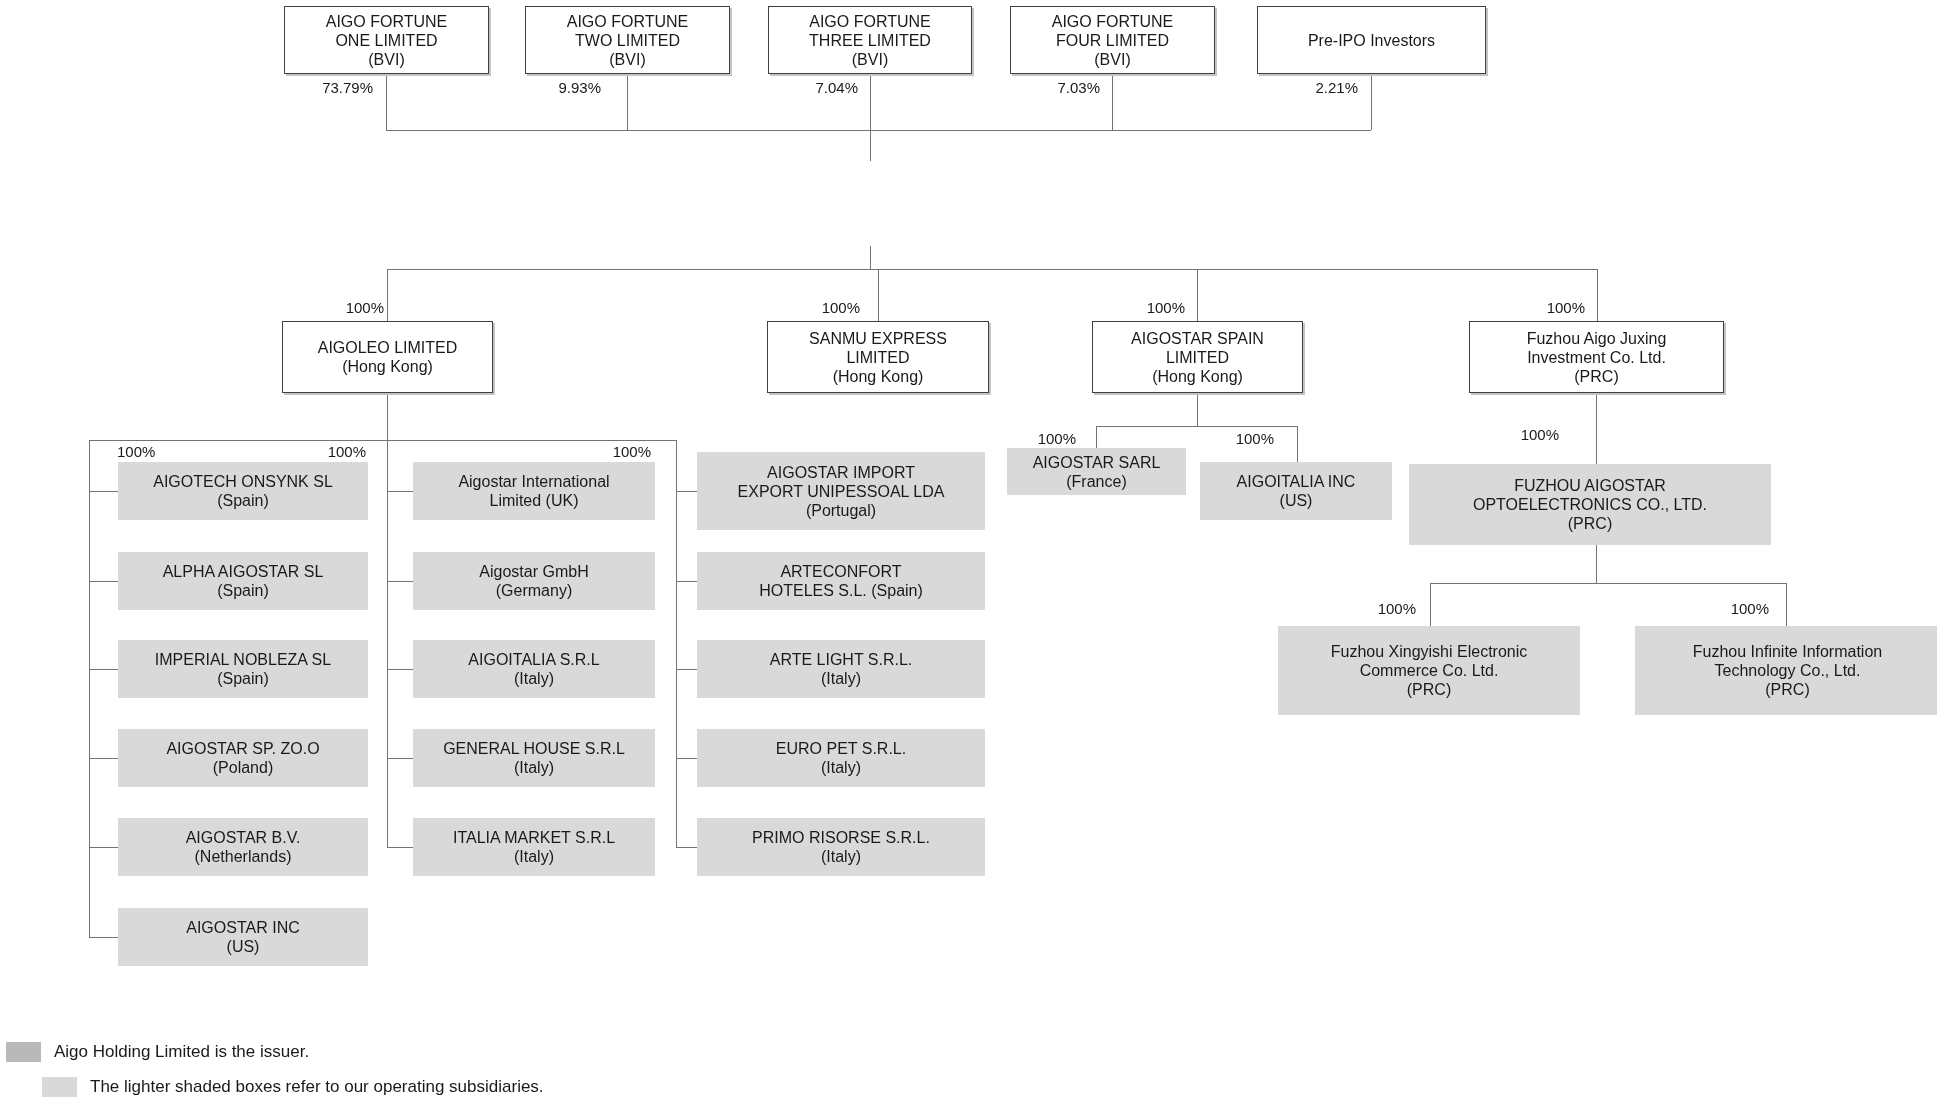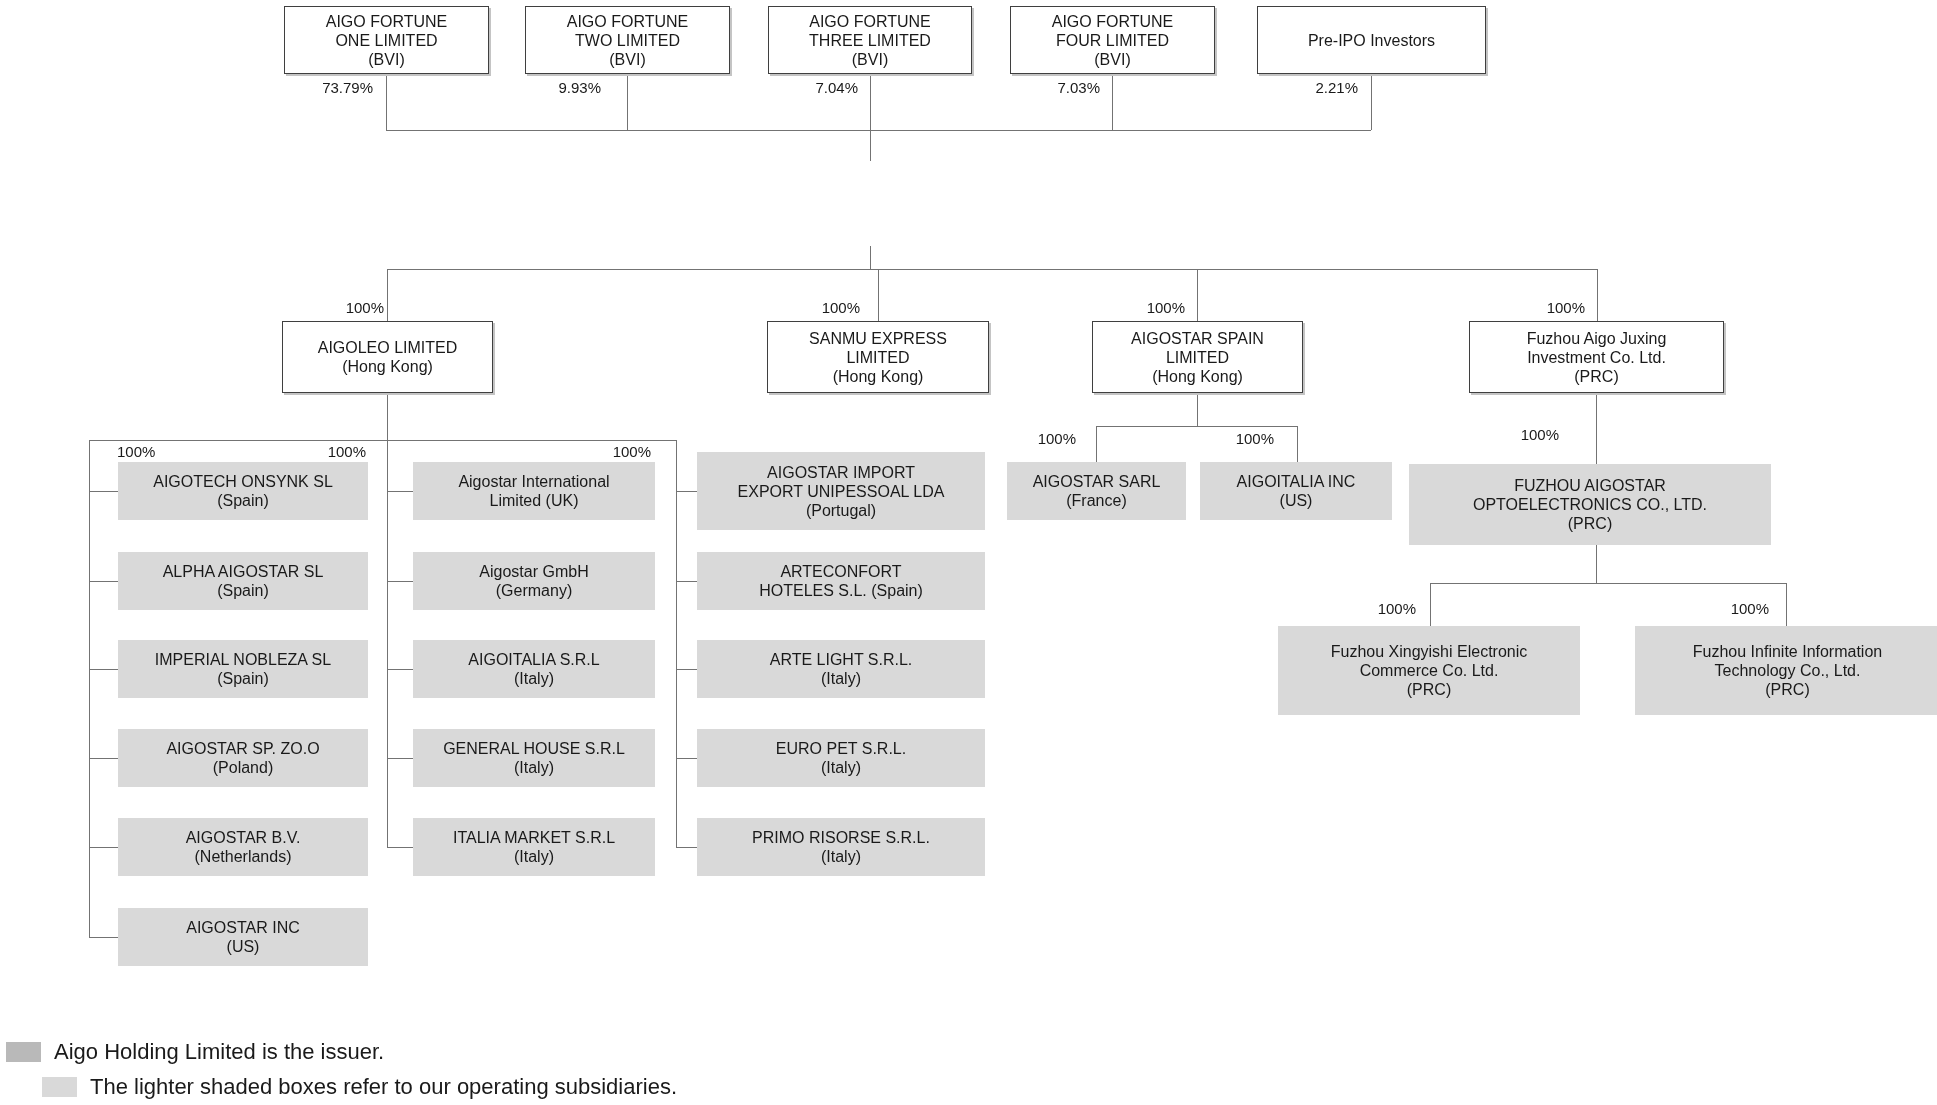--- a/index.html
+++ b/index.html
@@ -11,21 +11,21 @@
     text-align:center;font-size:16px;line-height:19px;box-sizing:border-box;padding:10px 4px;
   }
   .node.outlined{background:#ffffff;border:1px solid #3f3f3f;box-shadow:2px 2px 0 #c4c4c4;}
   .node.shaded{background:#d9d9d9;}
   .node.issuer{background:#b9b9b9;border:1px solid #3f3f3f;box-shadow:2px 2px 0 #b9b9b9;
     font-weight:bold;font-size:18px;line-height:22px;}
   .node .ln{display:block;white-space:nowrap;}
   .node .italic{font-style:italic;}
   .cline{position:absolute;background:#737373;}
   .olabel{position:absolute;font-size:15px;line-height:18px;white-space:nowrap;color:#1a1a1a;}
-  .legend-row{position:absolute;display:flex;align-items:flex-end;font-size:22px;line-height:20px;}
+  .legend-row{position:absolute;display:flex;align-items:flex-end;font-size:17px;line-height:20px;}
   .swatch{width:35px;height:20px;display:inline-block;margin-right:13px;flex:0 0 auto;}
   .swatch.issuer{background:#b9b9b9;}
   .swatch.subsidiary{background:#d9d9d9;}
 </style>
 </head>
 <body>
 
 <div id="canvas">
   <div class="legend-row" style="left:6px;top:1042px;">
     <span class="swatch issuer" style="background: rgb(185, 185, 185);"></span>
@@ -176,21 +176,21 @@
       <span class="ln">(Italy)</span>
     </div>
     <div class="node shaded" style="left: 697px; top: 729px; width: 288px; height: 58px;">
       <span class="ln">EURO PET S.R.L.</span>
       <span class="ln">(Italy)</span>
     </div>
     <div class="node shaded" style="left: 697px; top: 818px; width: 288px; height: 58px;">
       <span class="ln">PRIMO RISORSE S.R.L.</span>
       <span class="ln">(Italy)</span>
     </div>
-    <div class="node shaded" style="left: 1007px; top: 462px; width: 179px; height: 58px; justify-content: space-between;">
+    <div class="node shaded" style="left: 1007px; top: 448px; width: 179px; height: 47px;">
       <span class="ln">AIGOSTAR SARL</span>
       <span class="ln">(France)</span>
     </div>
     <div class="node shaded" style="left: 1200px; top: 462px; width: 192px; height: 58px;">
       <span class="ln">AIGOITALIA INC</span>
       <span class="ln">(US)</span>
     </div>
     <div class="node shaded" style="left: 1409px; top: 464px; width: 362px; height: 81px;">
       <span class="ln">FUZHOU AIGOSTAR</span>
       <span class="ln">OPTOELECTRONICS CO., LTD.</span>

